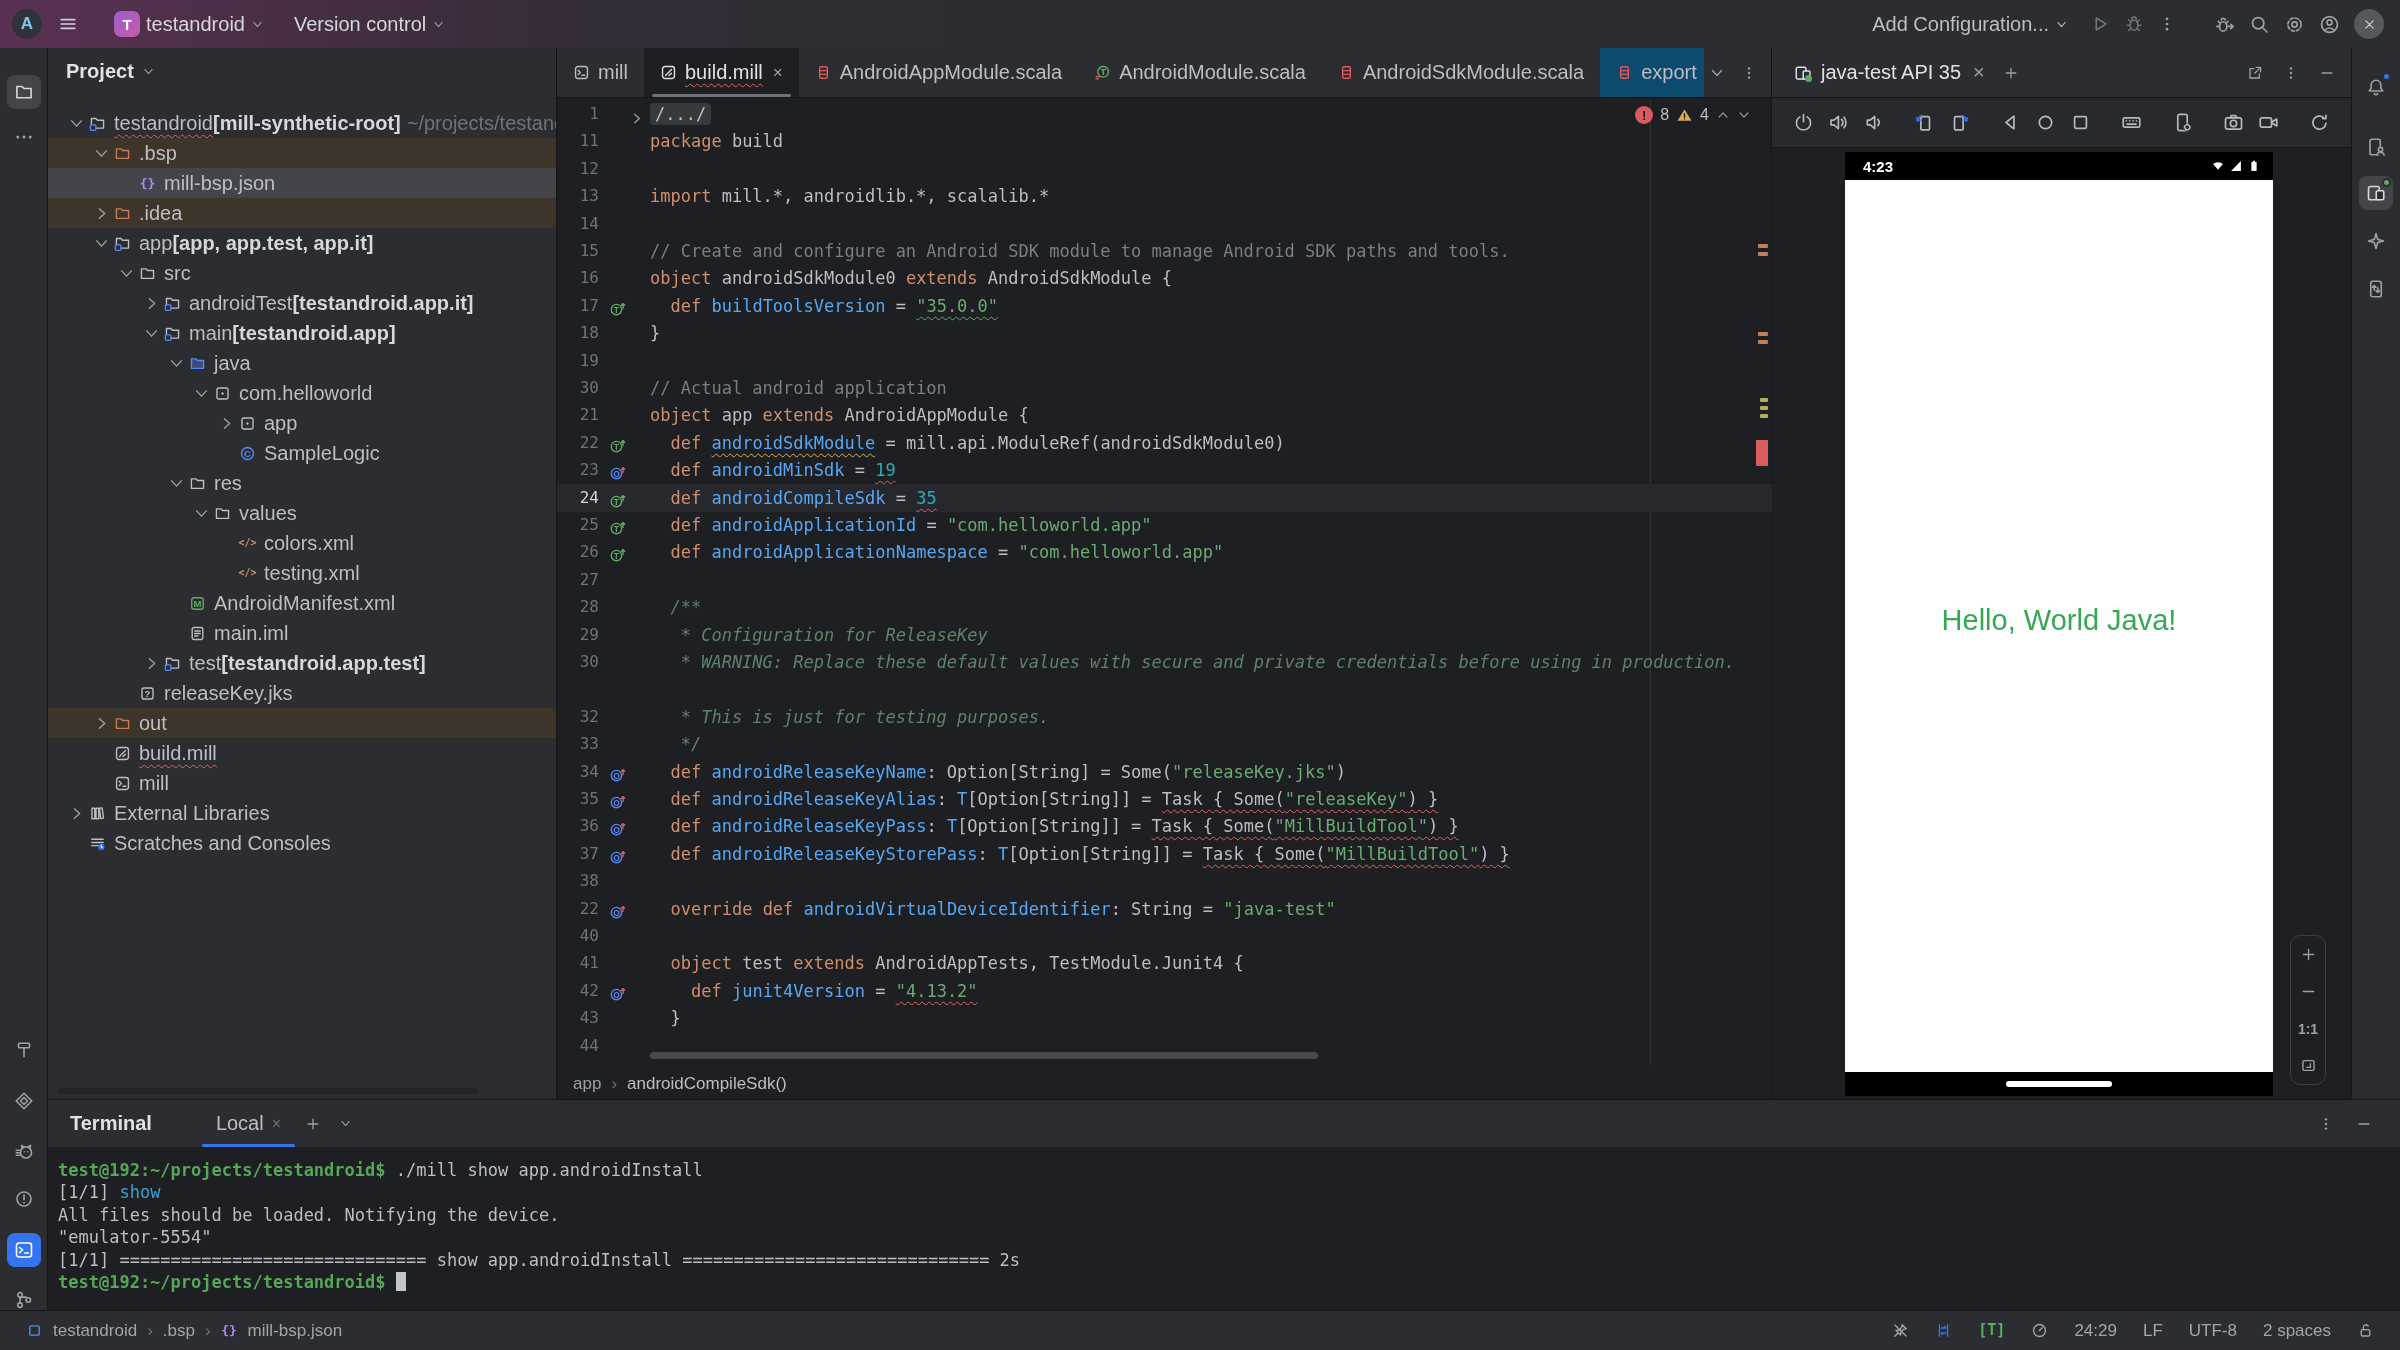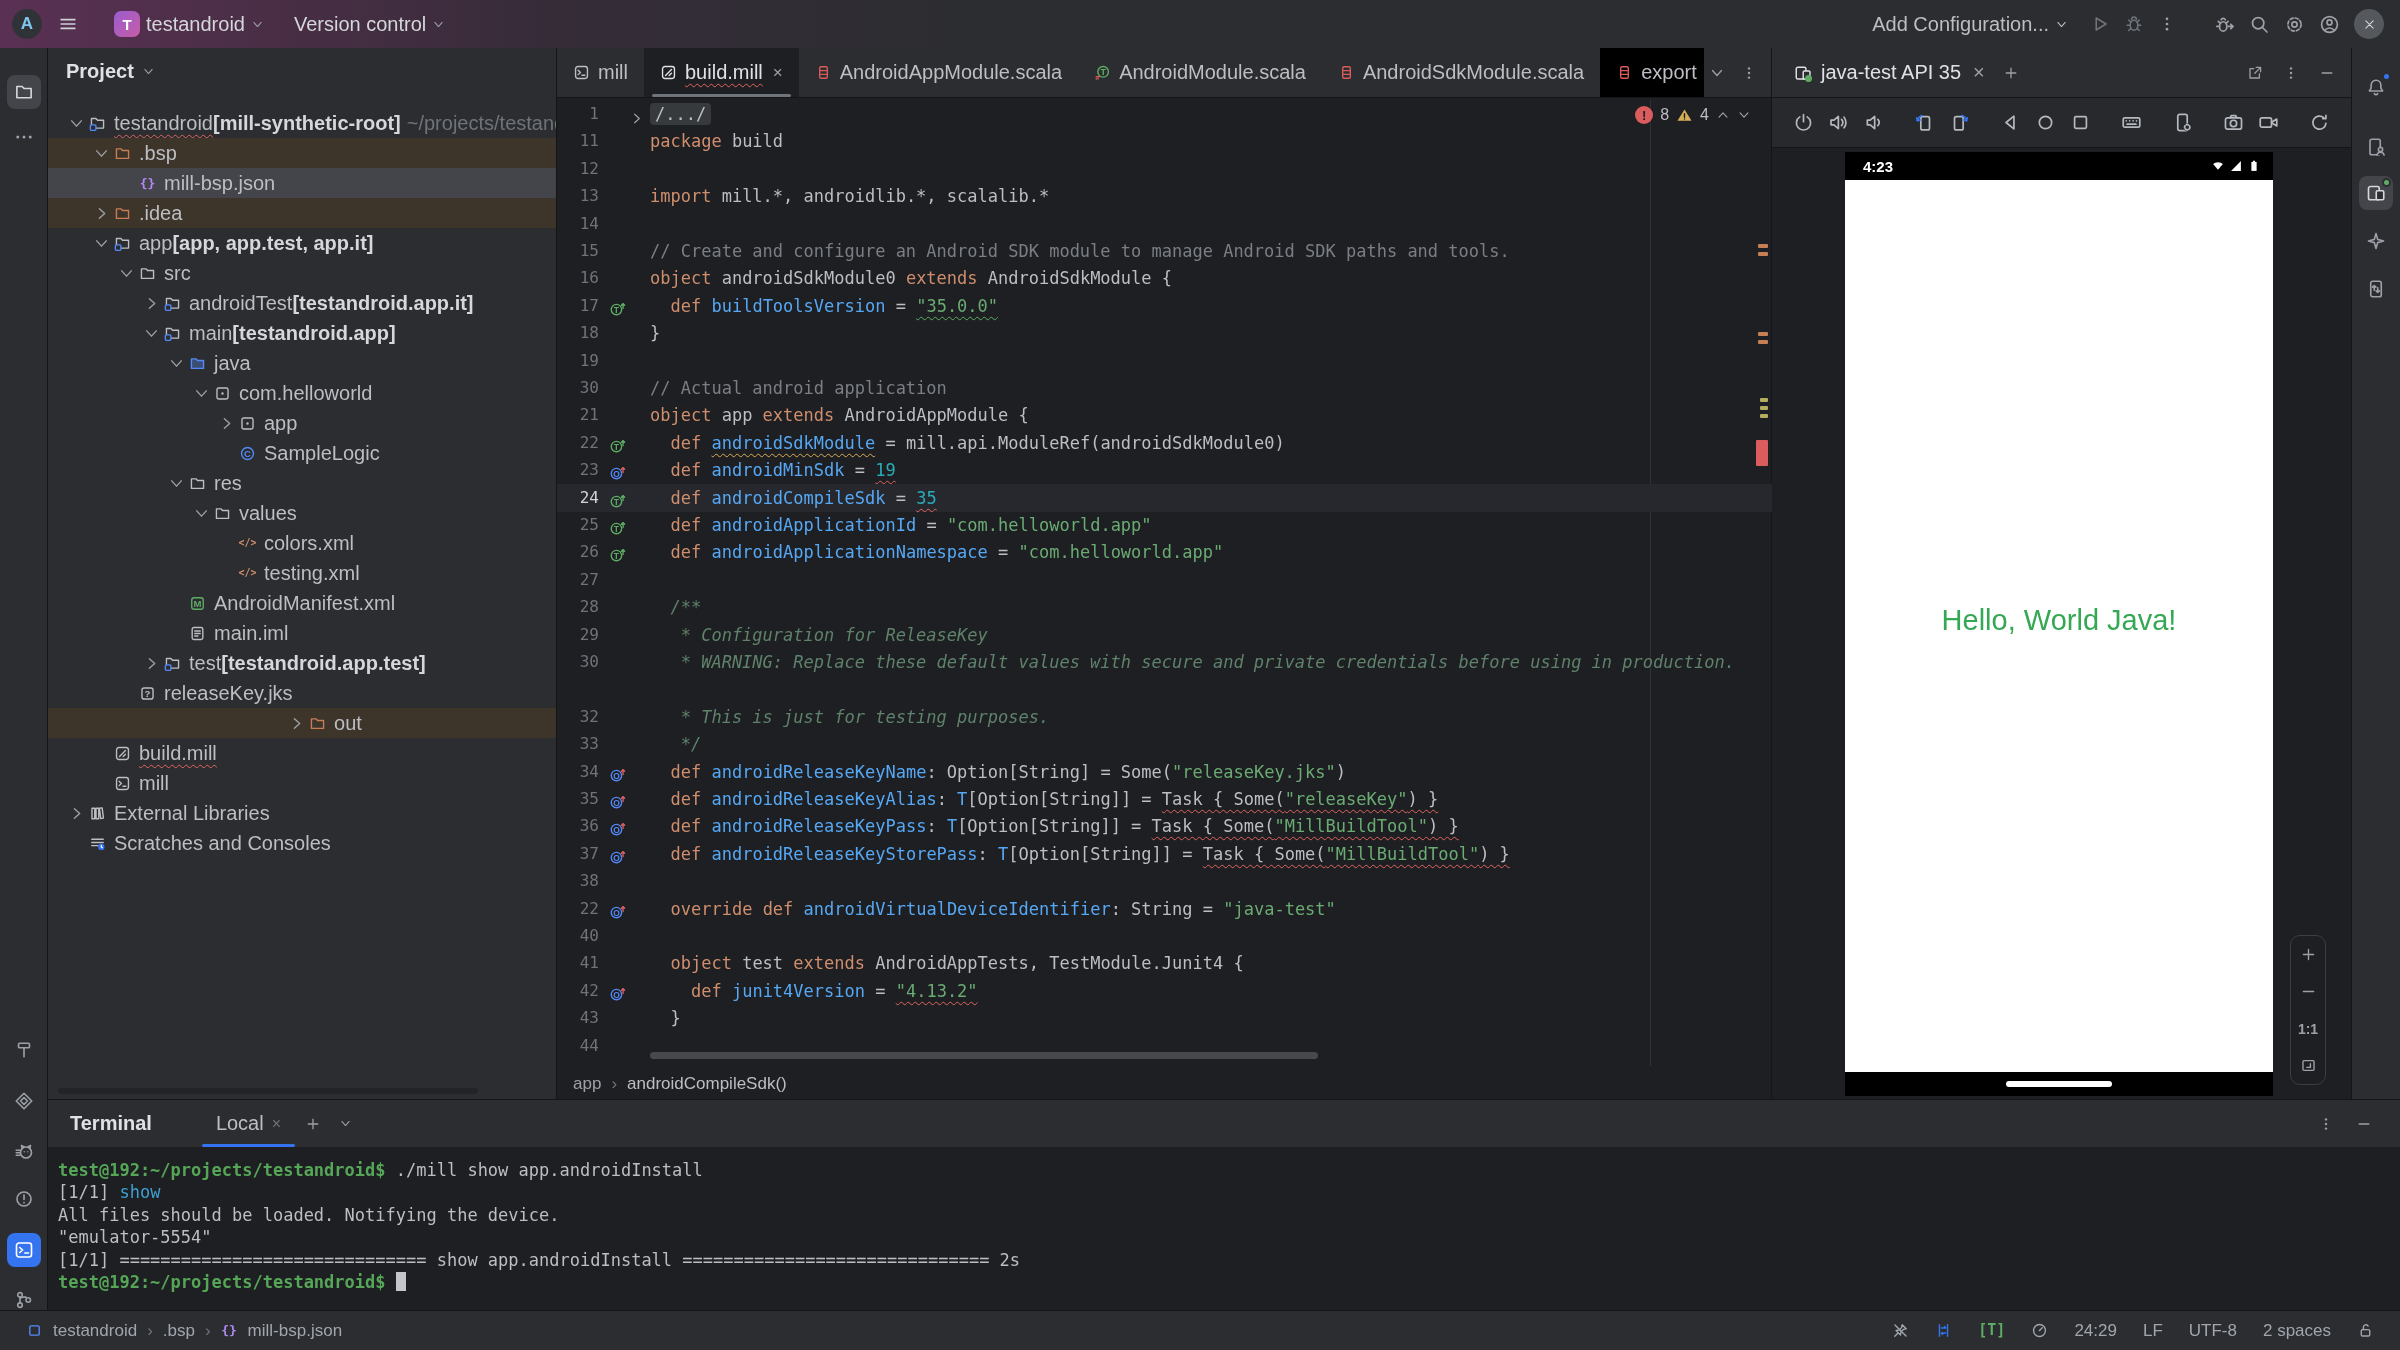--- a/index.html
+++ b/index.html
@@ -38,21 +38,21 @@
 .trow .bold{color:#d5d7db;font-weight:700}
 .trow .suf{color:#6f737a}
 
 #editor{position:absolute;left:557px;top:48px;width:1215px;height:1051px;background:#1e1f22;border-right:1px solid #141517}
 .tabrow{position:absolute;left:0;top:0;width:100%;height:50px;background:#2b2d30;border-bottom:1px solid #141517;display:flex;align-items:stretch}
 .etab{display:flex;align-items:center;gap:8px;padding:0 16px;color:#bcbec4;position:relative}
 .etab .ic{width:17px;height:17px}
 .etab.active{background:#1e1f22;color:#dfe1e5}
 .etab.active::after{content:"";position:absolute;left:8px;right:8px;bottom:0;height:3px;border-radius:2px;background:#6f737a}
 .etab .x{color:#9da0a8;font-size:17px;margin-left:2px}
-.etab.tint{background:#000000;max-width:104px;overflow:hidden}
+.etab.tint{background:#0c4a6e;max-width:104px;overflow:hidden}
 .tab-extra{margin-left:auto;display:flex;align-items:center;gap:16px;padding-right:14px;color:#9da0a8}
 #code{position:absolute;left:0;top:52px;width:1215px;height:966px;font-family:"DejaVu Sans Mono",monospace;font-size:17px}
 .guide{position:absolute;left:1093px;top:0;bottom:0;width:1px;background:#2f3134}
 .crow{position:absolute;left:0;width:1215px;height:28px;line-height:28px;white-space:pre}
 .crow.cur{background:#26282e}
 .lnum{position:absolute;left:0;width:42px;text-align:right;color:#6f737a;font-size:16px}
 .crow.cur .lnum{color:#d1d3d6}
 .gut{position:absolute;left:52px;top:5px;width:17px;height:17px}
 .fold{position:absolute;left:72px;top:6px;width:15px;height:15px;color:#9da0a8}
 .ctext{position:absolute;left:93px}
@@ -517,21 +517,21 @@
       <div class="trow" style="top: 570px; padding-left: 66px;">
         <span class="chev ic"></span>
         <span class="ic">
           <svg viewBox="0 0 16 16" fill="none" stroke="currentColor" stroke-width="1.3" stroke-linecap="round" stroke-linejoin="round">
             <rect x="2.8" y="2.8" width="10.4" height="10.4" rx="2"></rect>
             <text x="8" y="11.3" font-size="9" font-weight="bold" fill="currentColor" stroke="none" text-anchor="middle" font-family="Liberation Sans">?</text>
           </svg>
         </span>
         <span class="lbl">releaseKey.jks</span>
       </div>
-      <div class="trow brown" style="top: 600px; padding-left: 41px; justify-content: center;">
+      <div class="trow brown" style="top: 600px; padding-left: 41px;">
         <span class="chev ic">
           <svg viewBox="0 0 16 16" fill="none" stroke="currentColor" stroke-width="1.3" stroke-linecap="round" stroke-linejoin="round">
             <polyline points="6,3.5 11,8 6,12.5"></polyline>
           </svg>
         </span>
         <span class="ic">
           <svg viewBox="0 0 16 16" fill="none" stroke="currentColor" stroke-width="1.3" stroke-linecap="round" stroke-linejoin="round">
             <path d="M2.3 3.6h4.2L8 5.2h5.7v7.4H2.3z" stroke="#c77d55"></path>
           </svg>
         </span>

